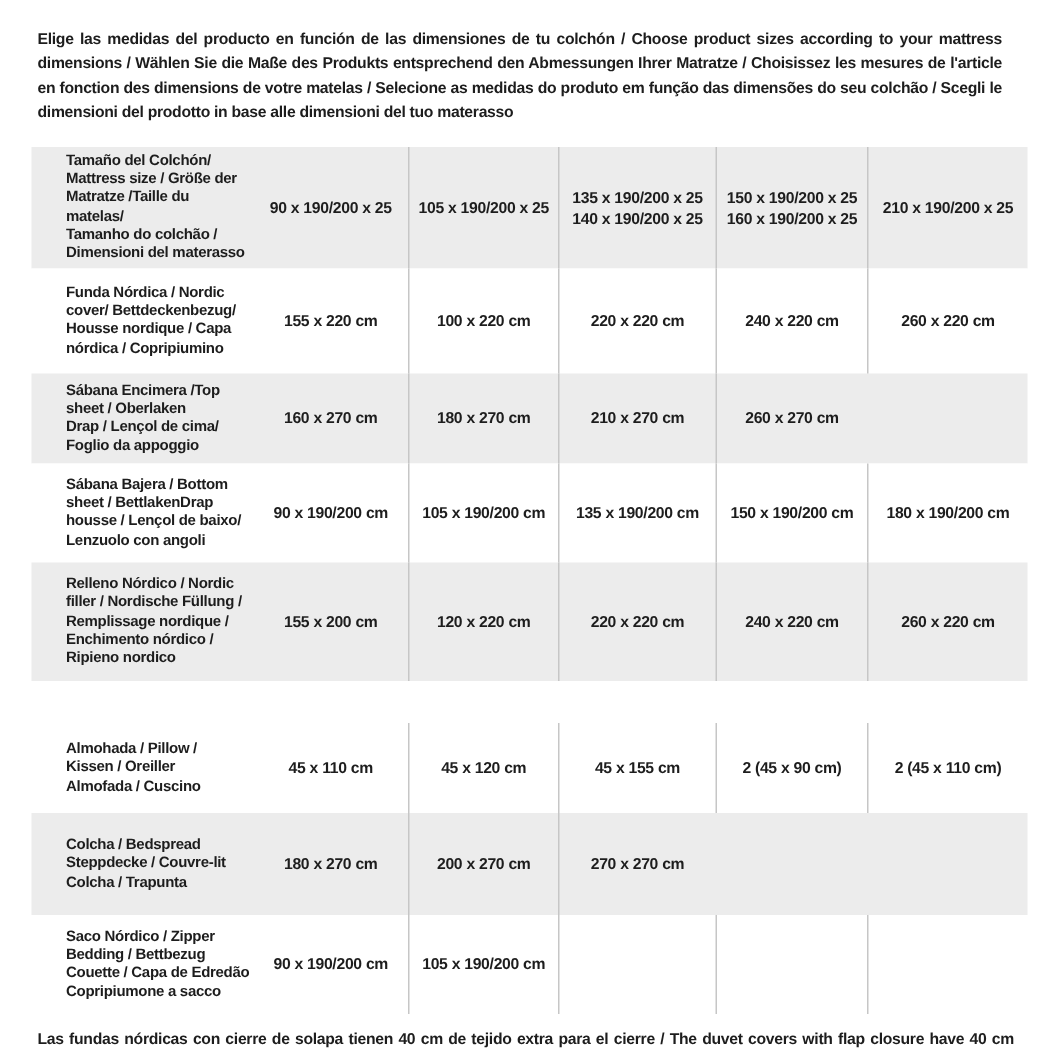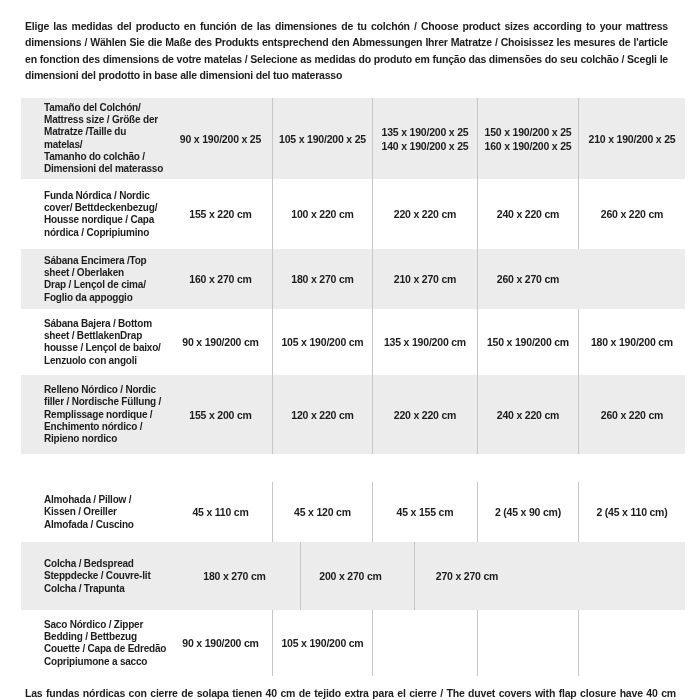--- a/index.html
+++ b/index.html
@@ -26,21 +26,21 @@
     align-items:stretch;
   }
   .t-row:nth-child(odd){background:#ececec;}
   .t-row:nth-child(even){background:#ffffff;}
   .t-row:nth-child(1){min-height:67px;}
   .t-row:nth-child(2){min-height:70px;}
   .t-row:nth-child(3){min-height:60px;}
   .t-row:nth-child(4){min-height:66px;}
   .t-row:nth-child(5){min-height:79px;}
   .t-row:nth-child(6){min-height:60px;margin-top:28px;}
-  .t-row:nth-child(7){min-height:68px;gap:14px;}
+  .t-row:nth-child(7){min-height:68px;}
   .t-row:nth-child(8){min-height:66px;}
   .cell{
     display:flex;align-items:center;
     white-space:pre-line;
     letter-spacing:-0.2px;
     font-stretch:condensed;
   }
   .cell.label{
     justify-content:flex-start;text-align:left;
     padding:4px 2px 4px 23px;

